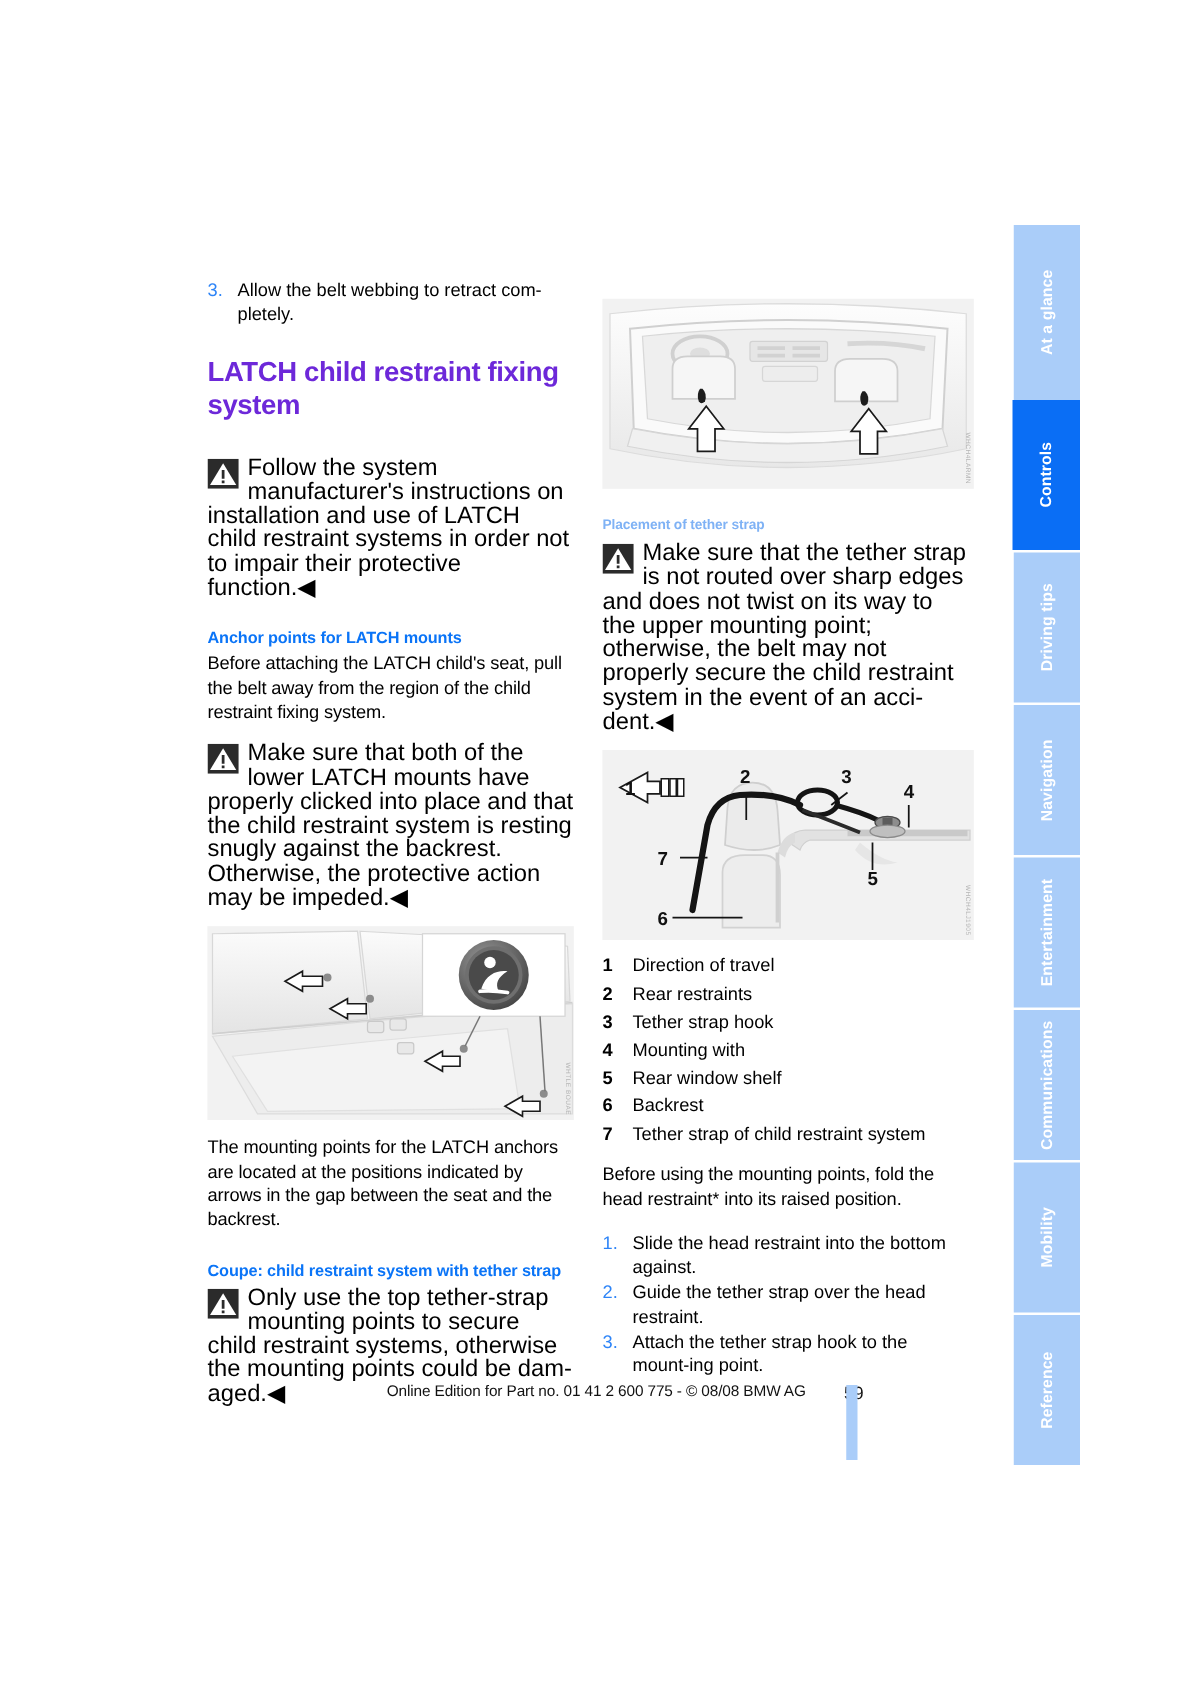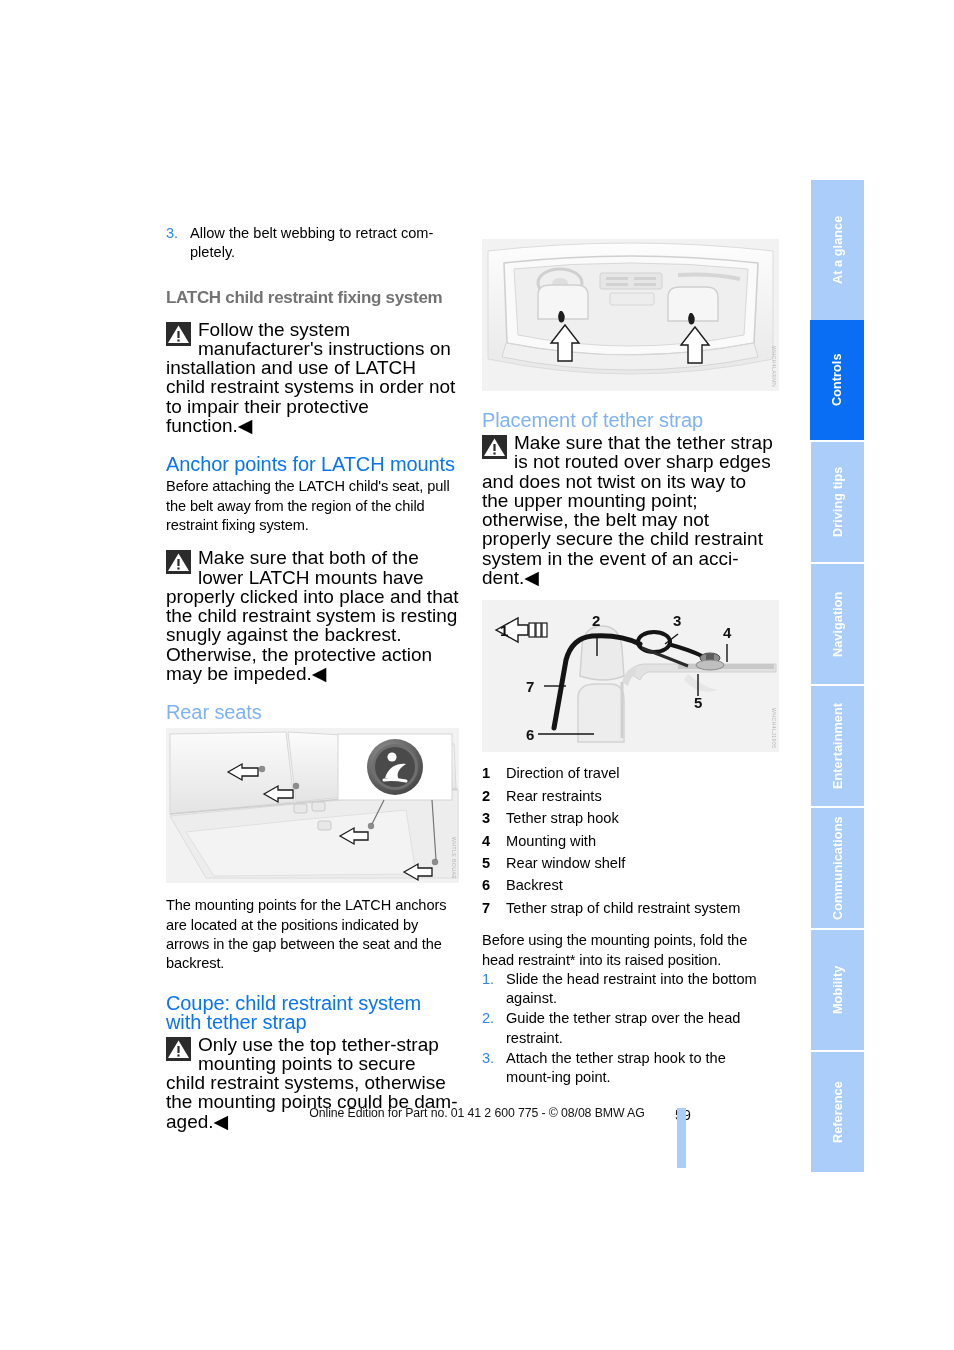--- a/index.html
+++ b/index.html
@@ -21,40 +21,40 @@
 
   p, .para {
     font-size: 14.6px;
     line-height: 19.3px;
     margin: 0 0 13px 0;
     letter-spacing: -0.1px;
   }
 
   
   h1.title {
-    color: #737373;
-    font-size: 17px;
+    color: #6d28d9;
+    font-size: 22px;
     line-height: 26px;
     font-weight: bold;
-    margin: 22px 0 9px 0;
+    margin: 22px 0 28px 0;
     letter-spacing: -0.3px;
   }
   h2.sub-strong {
     color: #0a74f7;
-    font-size: 20px;
+    font-size: 13px;
     line-height: 19px;
-    font-weight: normal;
+    font-weight: bold;
     margin: 20px 0 3px 0;
     letter-spacing: -0.1px;
   }
   h2.sub-light {
     color: #7fb2f5;
-    font-size: 20px;
+    font-size: 11px;
     line-height: 19px;
-    font-weight: normal;
+    font-weight: bold;
     margin: 20px 0 3px 0;
     letter-spacing: -0.1px;
   }
 
   
   .step { display: flex; font-size: 14.6px; line-height: 19.3px; margin-bottom: 1px; }
   .step-num {
     color: #2d84f7; font-weight: normal;
     width: 24px; flex: 0 0 24px;
   }
@@ -150,21 +150,20 @@
         <svg width="25" height="24" viewBox="0 0 25 24">
           <rect x="0" y="0" width="25" height="24" fill="#2b2b2b"></rect>
           <polygon points="12.5,3.5 23,21 2,21" fill="#ffffff"></polygon>
           <rect x="11.4" y="9" width="2.2" height="7" fill="#2b2b2b"></rect>
           <rect x="11.4" y="17.4" width="2.2" height="2.2" fill="#2b2b2b"></rect>
         </svg>
       </span>
       <span>Make sure that both of the lower LATCH mounts have properly clicked into place and that the child restraint system is resting snugly against the backrest. Otherwise, the protective action may be impeded.</span><span class="end">◀</span>
     </div>
 
-    <h2 class="sub-light">Rear seats</h2>
 
     <div class="fig" style="width:293px;height:155px;margin-top:6px;">
       <svg width="293" height="155" viewBox="0 0 293 155">
         <defs>
           <linearGradient id="seatg" x1="0" y1="0" x2="0" y2="1">
             <stop offset="0" stop-color="#fbfbfb"></stop>
               <stop offset="1" stop-color="#e4e4e4"></stop>
           </linearGradient>
           <radialGradient id="badgeg" cx="0.38" cy="0.32" r="0.8">
             <stop offset="0" stop-color="#9a9a9a"></stop>
@@ -368,21 +367,21 @@
       <div class="legend-row">
         <span class="legend-num">6</span>
         <span class="legend-txt">Backrest</span>
       </div>
       <div class="legend-row">
         <span class="legend-num">7</span>
         <span class="legend-txt">Tether strap of child restraint system</span>
       </div>
     </div>
 
-    <p class="para" style="margin-bottom:0;">Before using the mounting points, fold the head restraint* into its raised position.</p>
+    <p class="para" style="margin-bottom:16px;">Before using the mounting points, fold the head restraint* into its raised position.</p>
 
     <div class="step">
       <span class="step-num">1.</span>
       <span class="step-txt">Slide the head restraint into the bottom against.</span>
     </div>
     <div class="step">
       <span class="step-num">2.</span>
       <span class="step-txt">Guide the tether strap over the head restraint.</span>
     </div>
     <div class="step">

